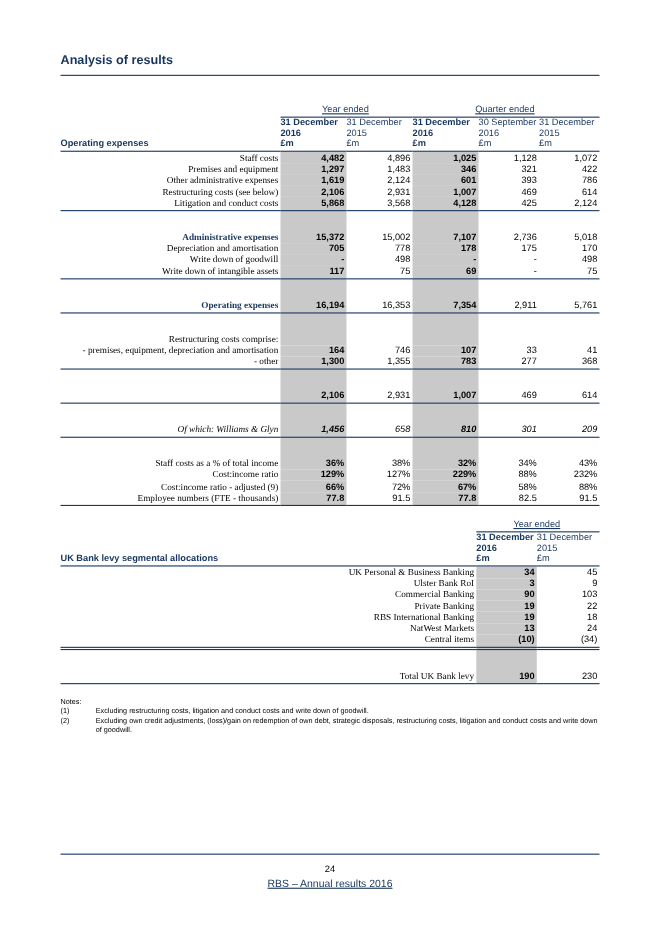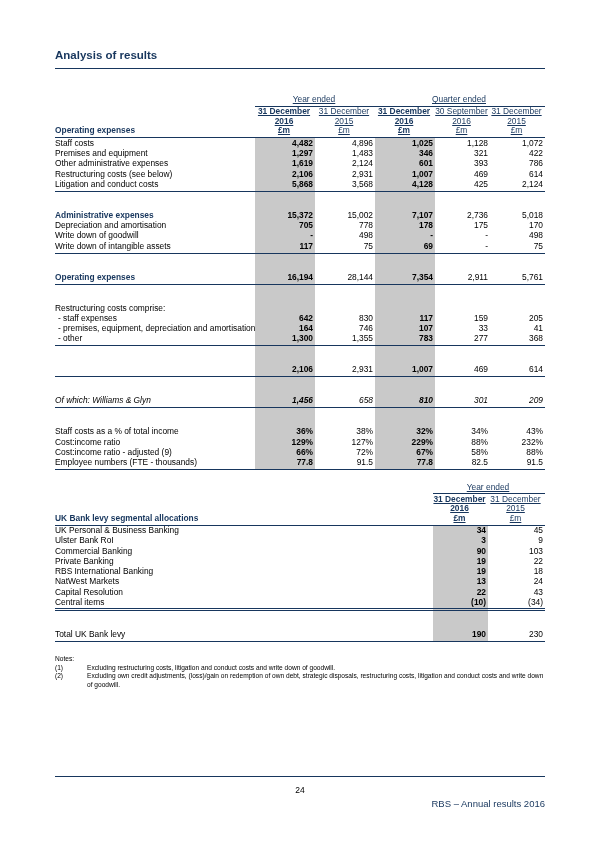--- a/index.html
+++ b/index.html
@@ -19,40 +19,40 @@
   .t1 { margin-top:26px; }
   .t2 { margin-top:12px; }
 
   th, td {
     font-size:8.4px; line-height:9.5px; vertical-align:bottom;
     padding:0.4px 2px 0.4px 0; white-space:nowrap;
   }
   thead th { color:var(--blue); font-weight:normal; }
   th.group { text-align:center; border-bottom:1px solid var(--blue); padding-bottom:1px;text-decoration:underline; }
   tr.cols th { border-bottom:1px solid var(--blue); padding-bottom:1.5px; }
-  tr.cols th.num { text-align:center;text-decoration:underline; }
+  tr.cols th.num { text-align:left; }
   tr.cols th.b { font-weight:bold; }
   th.lblhead { text-align:left; font-weight:bold; }
 
-  td.lbl { text-align:left; }
+  td.lbl { text-align:right;font-family:Liberation Serif, serif; }
   td.lbl.sub { padding-left:3px; }
   td.lbl.bl { color:var(--blue); font-weight:bold; }
   td.num { text-align:right; }
   td.shade { background:var(--shade); font-weight:bold; }
   tr.rule td { border-bottom:1px solid var(--blue); padding-bottom:1.5px; }
   tr.rule2 td { border-bottom:3px double var(--blue); padding-bottom:1px; }
   tr.gap td { padding-top:19px; }
   tr.it td { font-style:italic; }
 
   .notes { margin-top:13px; font-size:6.6px; line-height:8.4px; }
   .note { display:grid; grid-template-columns:32px 1fr; }
 
   .footer { position:absolute; left:55px; width:490px; top:776px; border-top:1px solid var(--blue); }
   .pageno { text-align:center; font-size:8.5px; padding-top:8px; color:#000; }
-  .ftext { color:var(--blue); font-size:9.5px; padding-top:3px; text-align:right; }
+  .ftext { color:var(--blue); font-size:9.5px; padding-top:3px; text-align:center;text-decoration:underline; }
 </style>
 </head>
 <body>
 
 <div class="page">
   <div class="content">
 
     <div class="title">Analysis of results</div>
 
     <table class="t1">
@@ -168,40 +168,32 @@
             <td class="lbl">Write down of intangible assets</td>
             <td class="num shade">117</td>
             <td class="num">75</td>
             <td class="num shade">69</td>
             <td class="num">-</td>
             <td class="num">75</td>
           </tr>
           <tr class="rule gap">
             <td class="lbl bl">Operating expenses</td>
             <td class="num shade">16,194</td>
-            <td class="num">28,144</td>
+            <td class="num">16,353</td>
             <td class="num shade">7,354</td>
             <td class="num">2,911</td>
             <td class="num">5,761</td>
           </tr>
           <tr class="gap">
             <td class="lbl">Restructuring costs comprise:</td>
             <td class="num shade"></td>
             <td class="num"></td>
             <td class="num shade"></td>
             <td class="num"></td>
             <td class="num"></td>
-          </tr>
-          <tr>
-            <td class="lbl sub">- staff expenses</td>
-            <td class="num shade">642</td>
-            <td class="num">830</td>
-            <td class="num shade">117</td>
-            <td class="num">159</td>
-            <td class="num">205</td>
           </tr>
           <tr>
             <td class="lbl sub">- premises, equipment, depreciation and amortisation</td>
             <td class="num shade">164</td>
             <td class="num">746</td>
             <td class="num shade">107</td>
             <td class="num">33</td>
             <td class="num">41</td>
           </tr>
           <tr class="rule">
@@ -312,25 +304,20 @@
           <tr>
             <td class="lbl">RBS International Banking</td>
             <td class="num shade">19</td>
             <td class="num">18</td>
           </tr>
           <tr>
             <td class="lbl">NatWest Markets</td>
             <td class="num shade">13</td>
             <td class="num">24</td>
           </tr>
-          <tr>
-            <td class="lbl">Capital Resolution</td>
-            <td class="num shade">22</td>
-            <td class="num">43</td>
-          </tr>
           <tr class="rule2">
             <td class="lbl">Central items</td>
             <td class="num shade">(10)</td>
             <td class="num">(34)</td>
           </tr>
           <tr class="rule gap">
             <td class="lbl">Total UK Bank levy</td>
             <td class="num shade">190</td>
             <td class="num">230</td>
           </tr>

